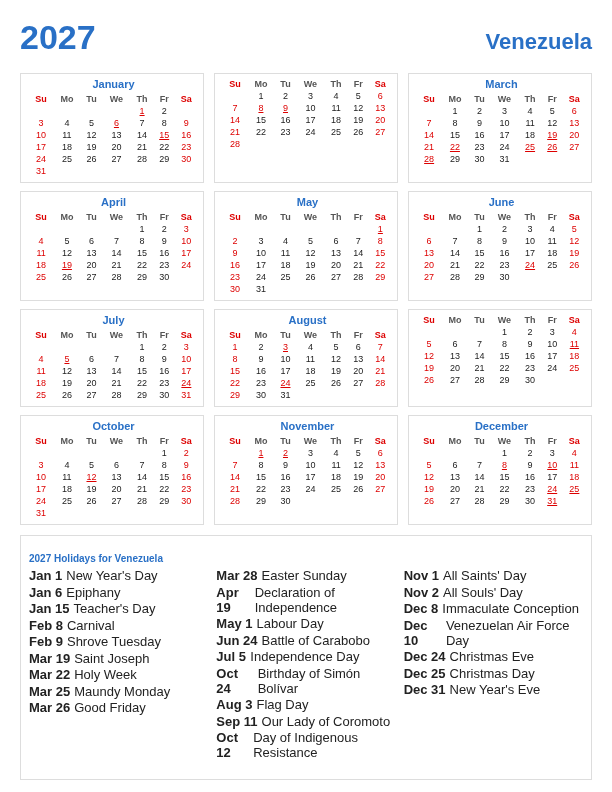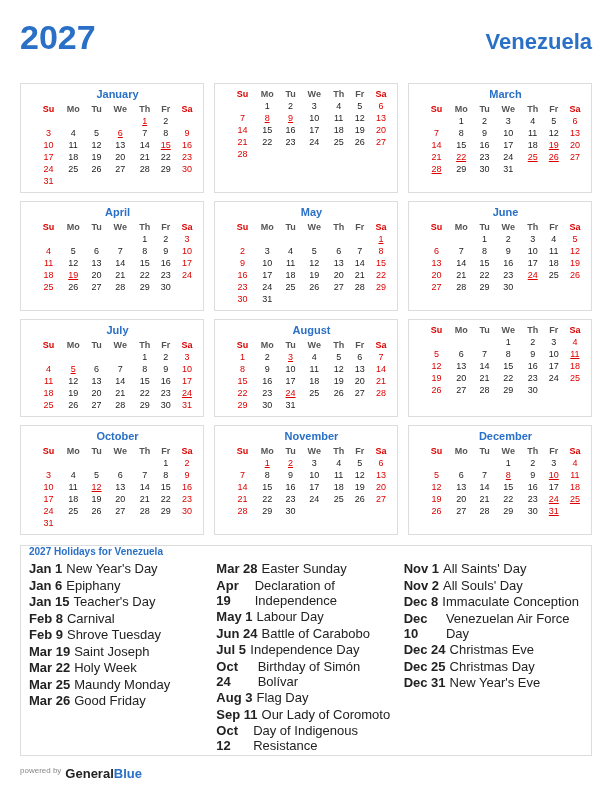--- a/index.html
+++ b/index.html
@@ -9,40 +9,40 @@
       width: 612px;
       min-height: 792px;
       padding: 18px 20px 14px 20px;
       font-size: 11px;
       color: #222;
     }
     .header {
       display: flex;
       justify-content: space-between;
       align-items: baseline;
-      margin-bottom: 26px;
+      margin-bottom: 16px;
     }
     .header-year {
       font-size: 34px;
       font-weight: bold;
       color: #2970c6;
     }
     .header-country {
       font-size: 22px;
       font-weight: bold;
       color: #2970c6;
     }
     .calendars-grid {
       display: grid;
       grid-template-columns: repeat(3, 1fr);
       gap: 8px 10px;
     }
     .month-block {
       border: 1px solid #ddd;
-      padding: 4px 5px 5px 16px;
+      padding: 4px 5px 5px 8px;
     }
     .month-title {
       text-align: center;
       font-size: 11px;
       font-weight: bold;
       color: #2970c6;
       margin-bottom: 3px;
     }
     .cal-table {
       width: 100%;
@@ -61,21 +61,21 @@
       padding: 1px 0;
       color: #222;
     }
     .cal-table td.sun { color: #d00; }
     .cal-table td.sat { color: #d00; }
     .cal-table td.holiday { color: #d00; text-decoration: underline; }
 
     .holidays-section {
       margin-top: 10px;
       border: 1px solid #ddd;
-      padding: 0 8px;
+      padding: 17px 8px;
     }
     .holidays-title {
       font-size: 10px;
       font-weight: bold;
       color: #2970c6;
       margin-bottom: 4px;
     }
     .holidays-columns {
       display: grid;
       grid-template-columns: repeat(3, 1fr);

